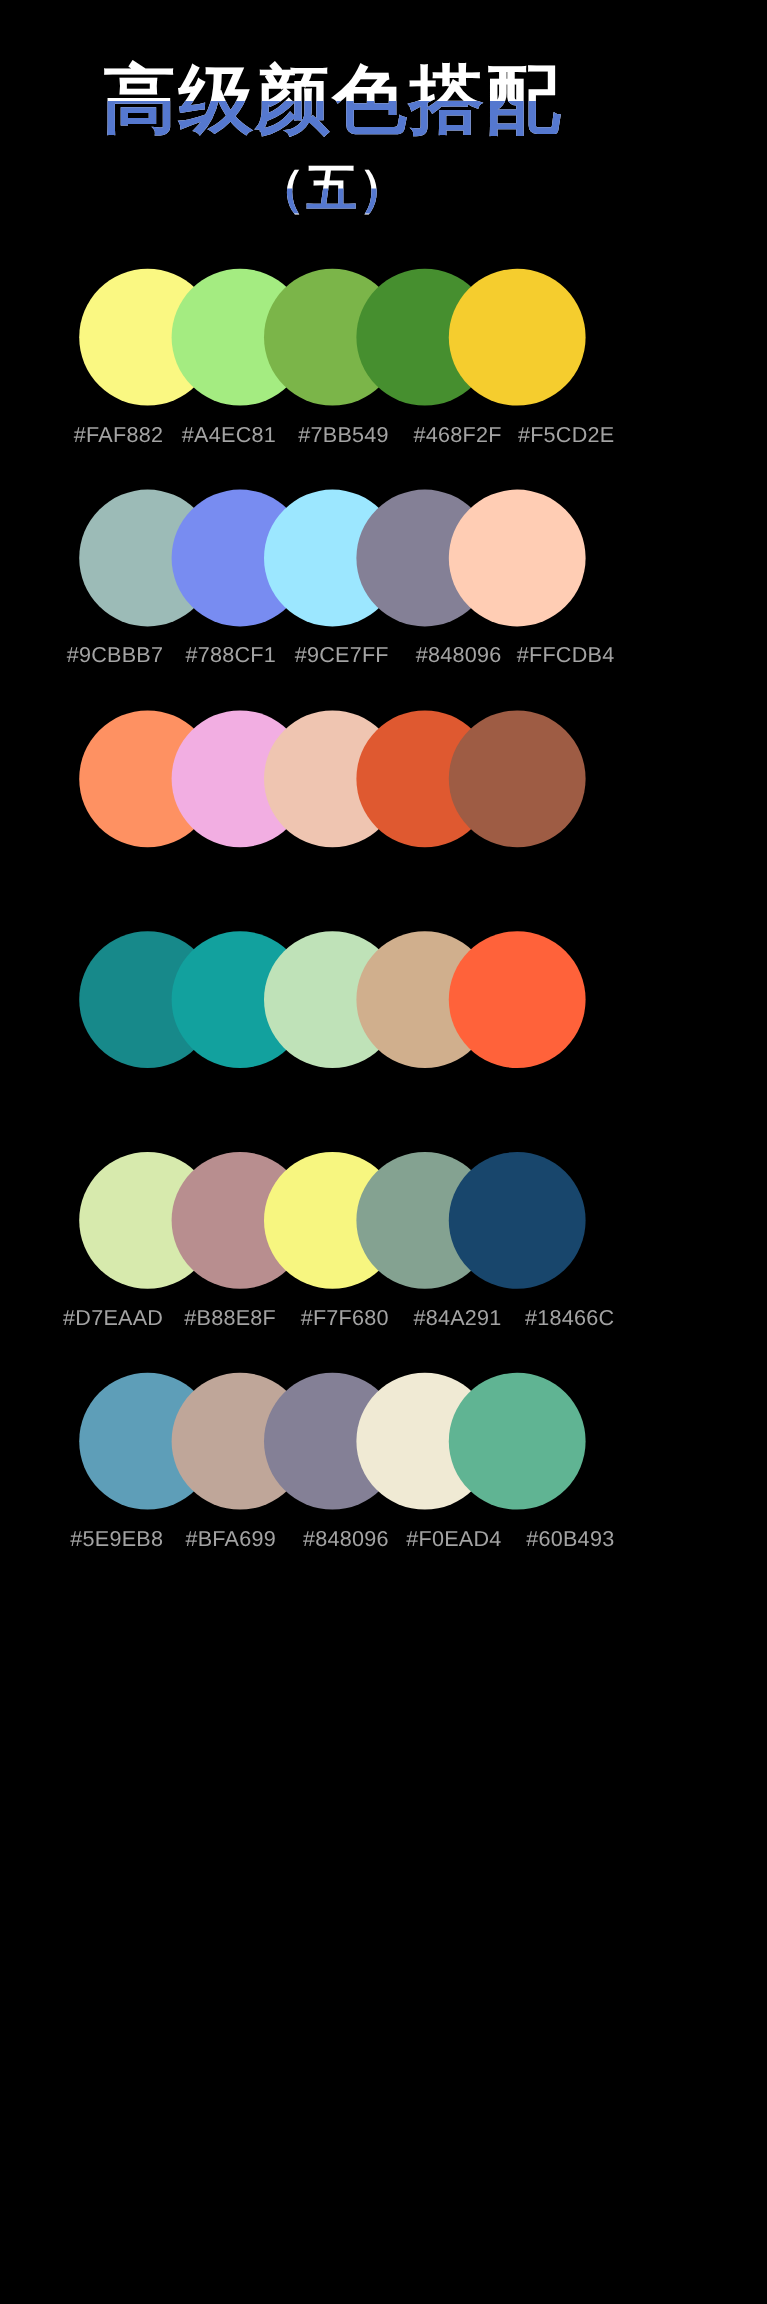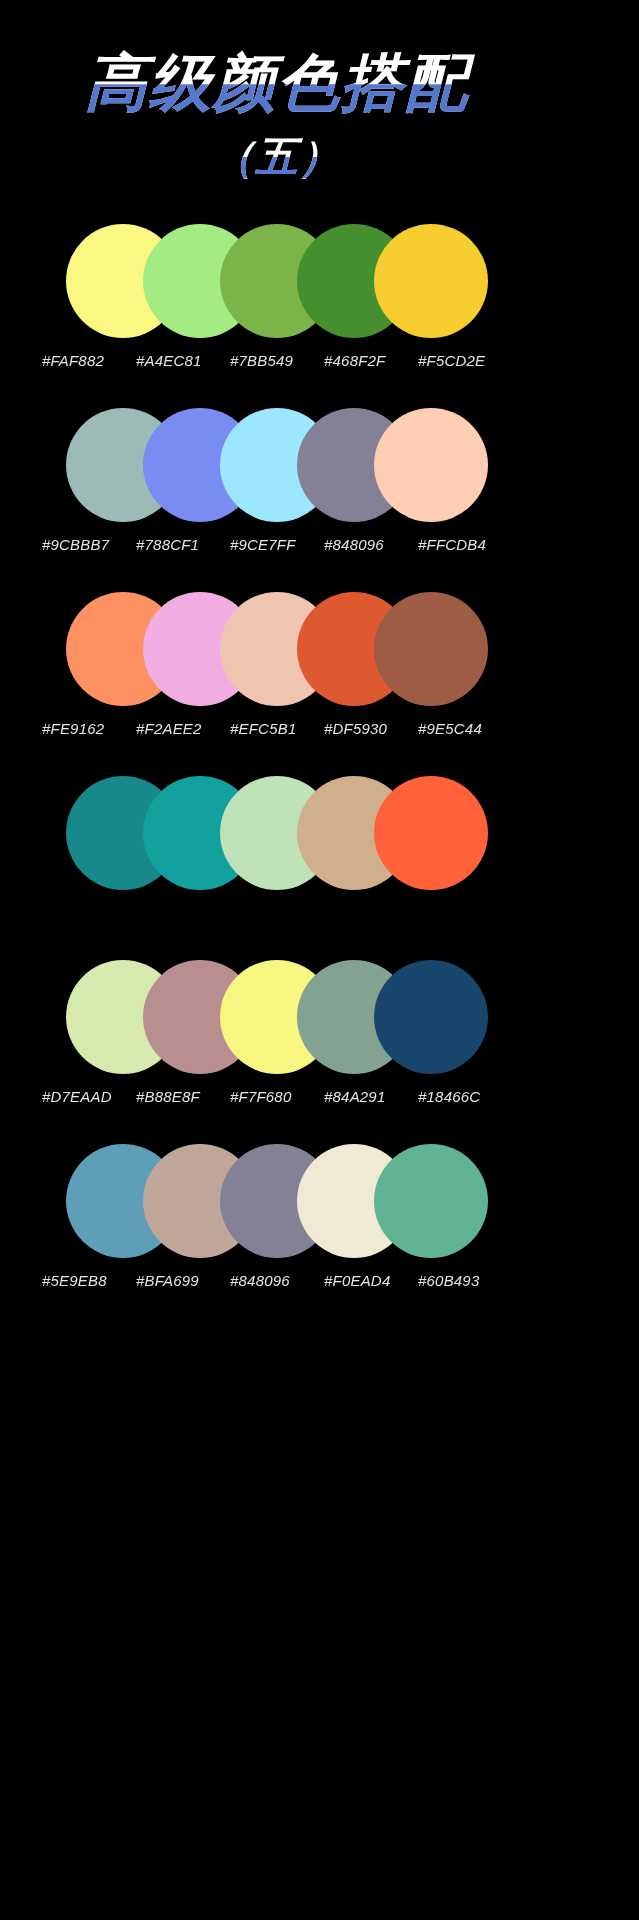--- a/index.html
+++ b/index.html
@@ -8,21 +8,20 @@
     background:#000000;
     font-family:"Liberation Sans", sans-serif;
     overflow:hidden;
     position:relative;
   }
   .page{
     width:554px;height:1920px;
     position:relative;
     background:#000000;
     box-sizing:border-box;
-    font-style:italic;
   }
 
   
   .title-block{
     padding-top:52px;
     text-align:center;
   }
   .title-main{
     display:inline-block;
     position:relative;
@@ -94,23 +93,23 @@
     border-radius:50%;
   }
   .labels{
     display:flex;
     width:470px;
     margin:14px auto 0 auto;
     justify-content:space-between;
   }
   .label{
     width:94px;
-    text-align:left;
-    color:#e5e5e5;
-    font-size:15px;
+    text-align:right;
+    color:#a3a3a3;
+    font-size:18px;
     letter-spacing:0.2px;
     font-family:"Liberation Sans", sans-serif;
     white-space:nowrap;
   }
 </style>
 </head>
 <body>
 
 <div class="page">
 
@@ -160,27 +159,20 @@
         </div>
       </div>
       <div class="row">
         <div class="swatches">
           <div class="swatch" title="#FE9162" style="left: 0px; background: rgb(254, 145, 98); z-index: 10;"></div>
           <div class="swatch" title="#F2AEE2" style="left: 77px; background: rgb(242, 174, 226); z-index: 11;"></div>
           <div class="swatch" title="#EFC5B1" style="left: 154px; background: rgb(239, 197, 177); z-index: 12;"></div>
           <div class="swatch" title="#DF5930" style="left: 231px; background: rgb(223, 89, 48); z-index: 13;"></div>
           <div class="swatch" title="#9E5C44" style="left: 308px; background: rgb(158, 92, 68); z-index: 14;"></div>
         </div>
-        <div class="labels">
-          <div class="label">#FE9162</div>
-          <div class="label">#F2AEE2</div>
-          <div class="label">#EFC5B1</div>
-          <div class="label">#DF5930</div>
-          <div class="label">#9E5C44</div>
-        </div>
       </div>
       <div class="row">
         <div class="swatches">
           <div class="swatch" title="#17898A" style="left: 0px; background: rgb(23, 137, 138); z-index: 10;"></div>
           <div class="swatch" title="#12A19E" style="left: 77px; background: rgb(18, 161, 158); z-index: 11;"></div>
           <div class="swatch" title="#BFE2B8" style="left: 154px; background: rgb(191, 226, 184); z-index: 12;"></div>
           <div class="swatch" title="#D0AF8D" style="left: 231px; background: rgb(208, 175, 141); z-index: 13;"></div>
           <div class="swatch" title="#FF623A" style="left: 308px; background: rgb(255, 98, 58); z-index: 14;"></div>
         </div>
       </div>

